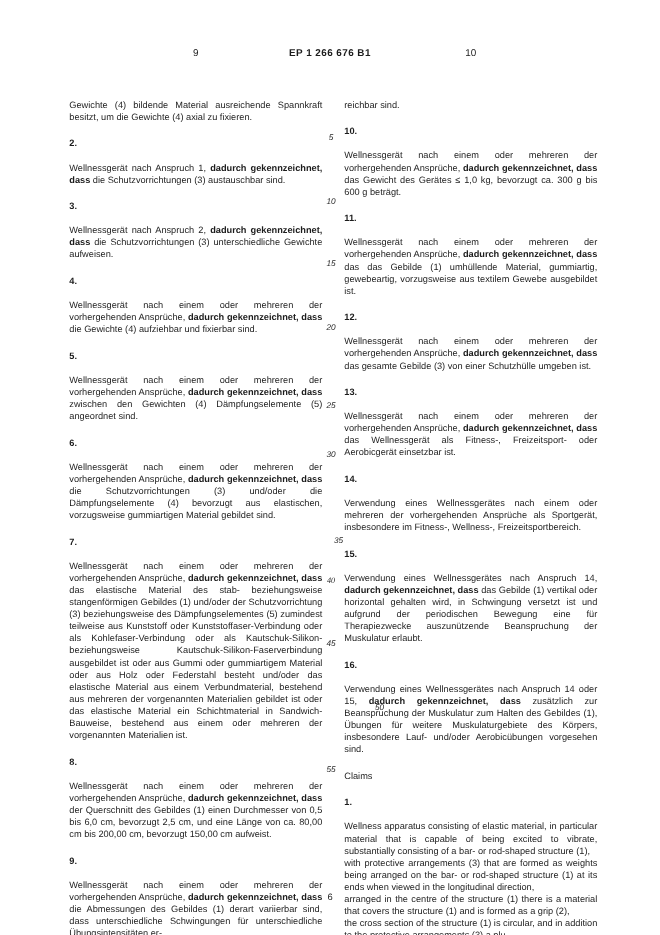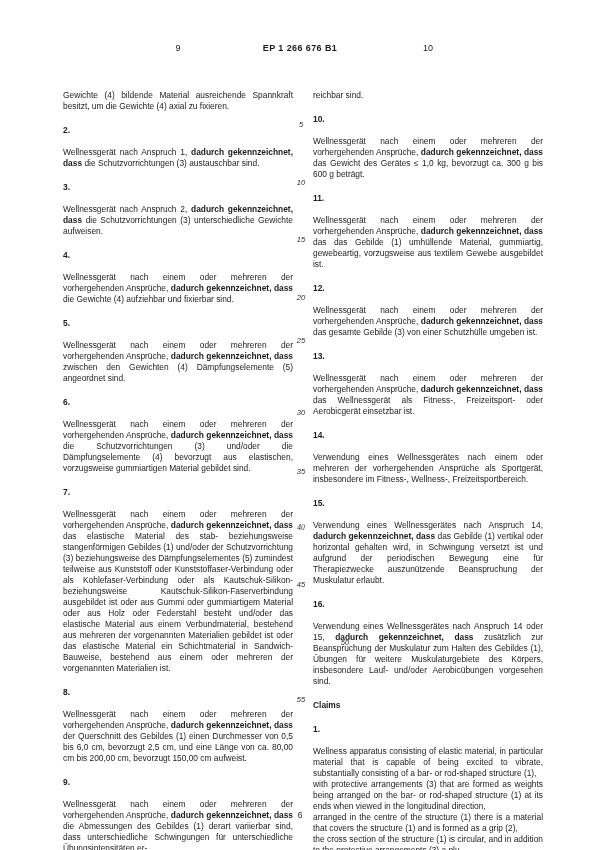--- a/index.html
+++ b/index.html
@@ -15,21 +15,21 @@
   .hdoc{position:absolute;left:200px;width:200px;text-align:center;font-weight:700;letter-spacing:.4px;}
   
   .columns{position:absolute;top:68px;left:63px;width:480px;display:flex;gap:20px;
     font-size:8.4px;line-height:11px;}
   .col{width:230px;}
   .claim{display:flex;margin-bottom:13px;flex-direction:column;}
   .claim-num{flex:0 0 22px;width:22px;font-weight:700;}
   .claim-body{flex:1;text-align:justify;}
   .claim-para{text-align:justify;}
   .bold{font-weight:700;}
-  .claims-heading{font-weight:700;margin:9px 0 13px 0;}
+  .claims-heading{font-weight:400;margin:9px 0 13px 0;}
   
   .line-num{position:absolute;left:290px;width:22px;text-align:center;
     font-style:italic;font-size:7.5px;color:#2a2a2a;}
   
   .footer{position:absolute;top:810px;left:0;width:600px;text-align:center;font-size:8.5px;}
 </style>
 </head>
 <body>
 
 <div class="page">
@@ -157,23 +157,23 @@
           </div>
         </div>
       </div>
   </div>
 
   <div id="line-numbers">
       <span class="line-num" style="top: 120px;">5</span>
       <span class="line-num" style="top: 177.5px;">10</span>
       <span class="line-num" style="top: 235px;">15</span>
       <span class="line-num" style="top: 292.5px;">20</span>
-      <span class="line-num" style="top: 336px;">25</span>
+      <span class="line-num" style="top: 364px;">25</span>
       <span class="line-num" style="top: 407.5px;">30</span>
-      <span class="line-num" style="top: 467px;">35</span>
+      <span class="line-num" style="top: 487px; text-align: right;">35</span>
       <span class="line-num" style="top: 522.5px; font-family: Liberation Serif, serif;">40</span>
       <span class="line-num" style="top: 580px;">45</span>
       <span class="line-num" style="top: 637.5px; margin-left: 44px;">50</span>
       <span class="line-num" style="top: 695px;">55</span>
     </div>
 
   <div class="footer">
     <span>6</span>
   </div>
 

